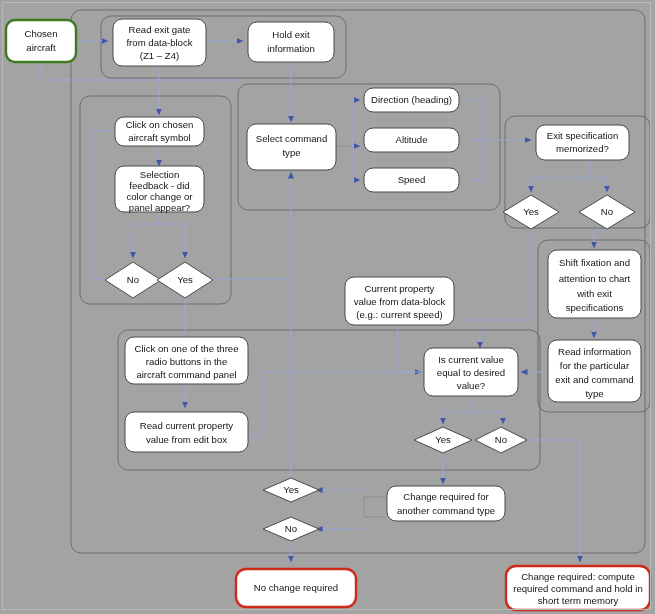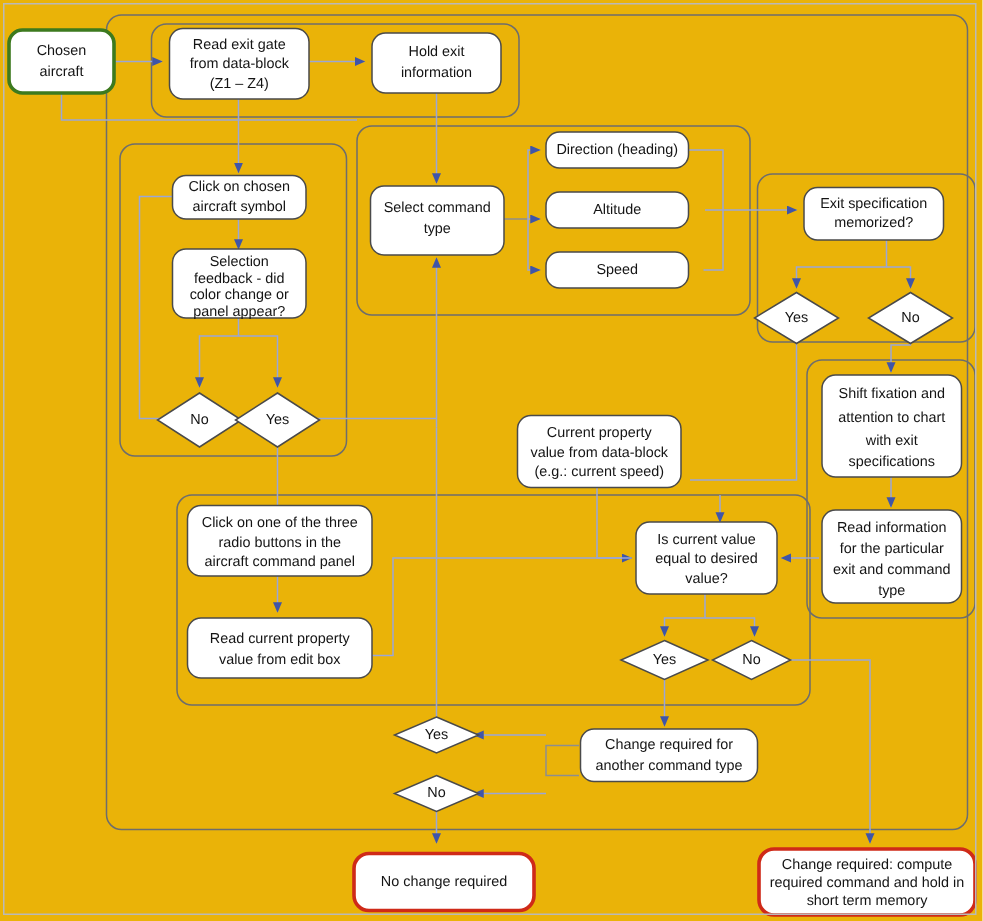--- a/index.html
+++ b/index.html
@@ -4,21 +4,21 @@
 <style>
   html, body {
     margin: 0;
     padding: 0;
     background: #ffffff;
   }
   #canvas {
     position: relative;
     width: 655px;
     height: 614px;
-    background: #eab308;
+    background: #a3a3a3;
     overflow: hidden;
     font-family: "Liberation Sans", sans-serif;
   }
   #page-border {
     position: absolute;
     left: 2px; top: 2px;
     width: 649px; height: 608px;
     border: 1px solid #b9b9b9;
     box-sizing: border-box;
     pointer-events: none;

